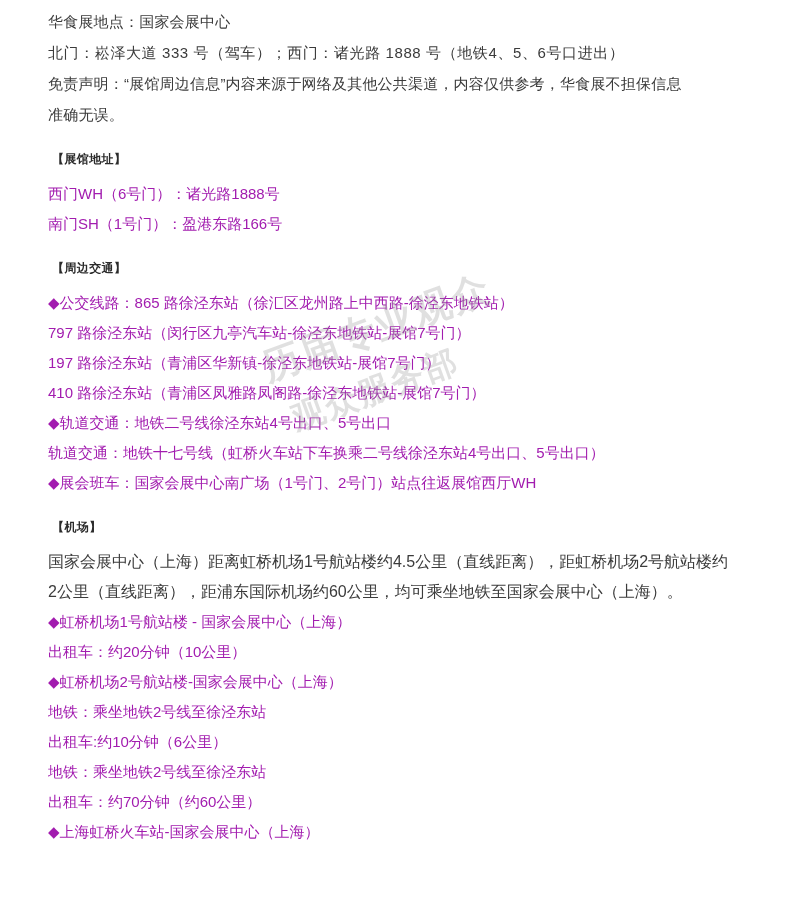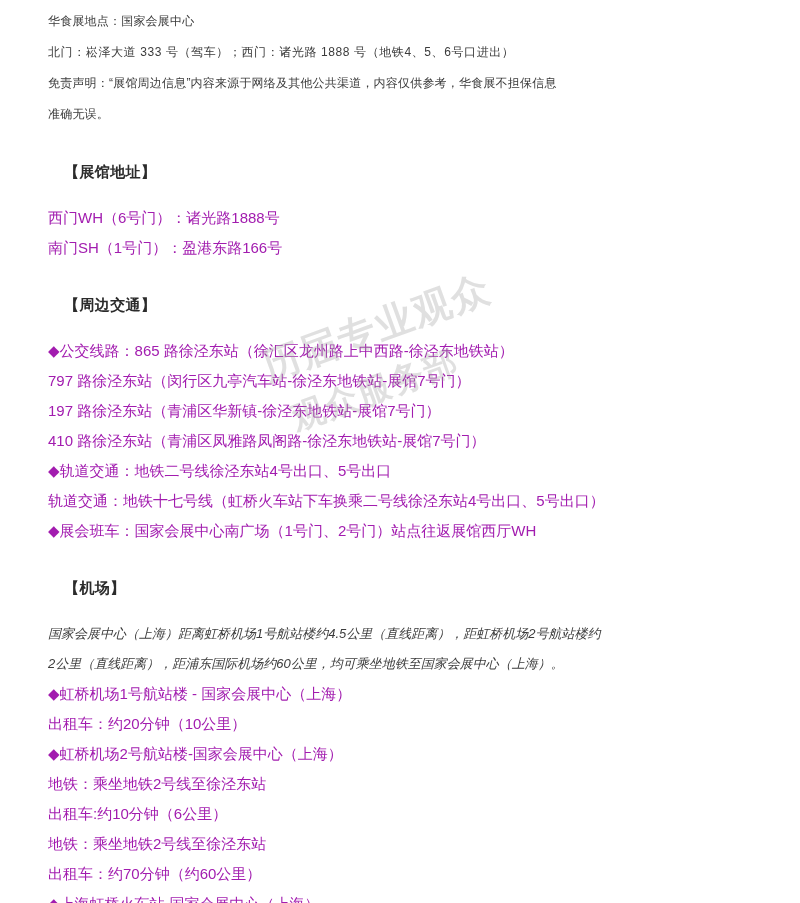--- a/index.html
+++ b/index.html
@@ -22,51 +22,50 @@
     padding: 0;
     box-sizing: border-box;
   }
   .content {
     position: relative;
     z-index: 2;
     padding: 6px 48px 0 48px;
     box-sizing: border-box;
   }
   .para {
-    font-size: 12px;
+    font-size: 15px;
     line-height: 31px;
     color: #3b3b3b;
     letter-spacing: 0.2px;
     margin: 0;
   }
   .para.wide {
     letter-spacing: 0.6px;
   }
   .section-head {
-    font-size: 15px;
+    font-size: 12px;
     font-weight: bold;
     line-height: 31px;
     color: #2b2b2b;
-    margin: 16px;
+    margin: 4px;
     padding-top: 10px;
     letter-spacing: 0.4px;
   }
   .line {
     font-size: 15px;
     line-height: 30px;
     color: #a21caf;
     margin: 0;
     white-space: nowrap;
   }
   .airport-para {
-    font-size: 13px;
+    font-size: 16px;
     line-height: 30px;
     color: #3b3b3b;
     margin: 0;
-    font-style: italic;
   }
   
   .watermark {
     position: absolute;
     z-index: 5;
     left: 255px;
     top: 345px;
     width: 460px;
     height: 190px;
     pointer-events: none;

